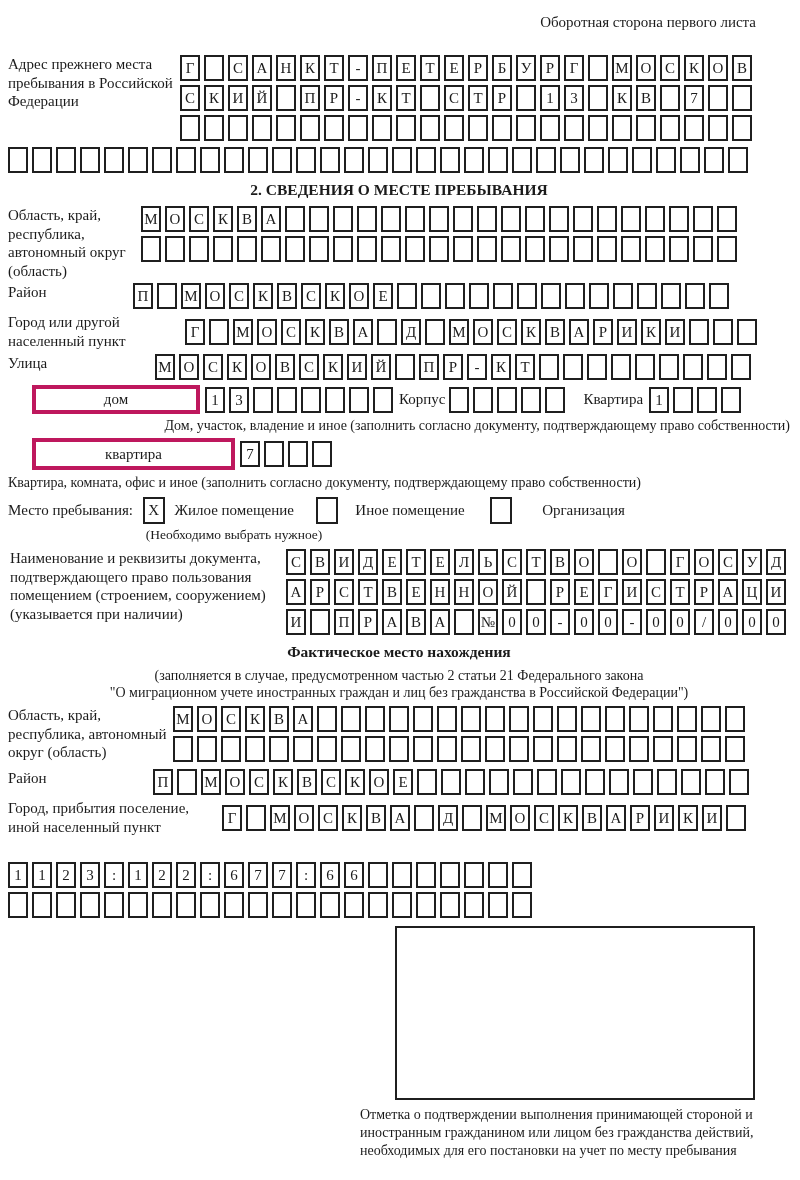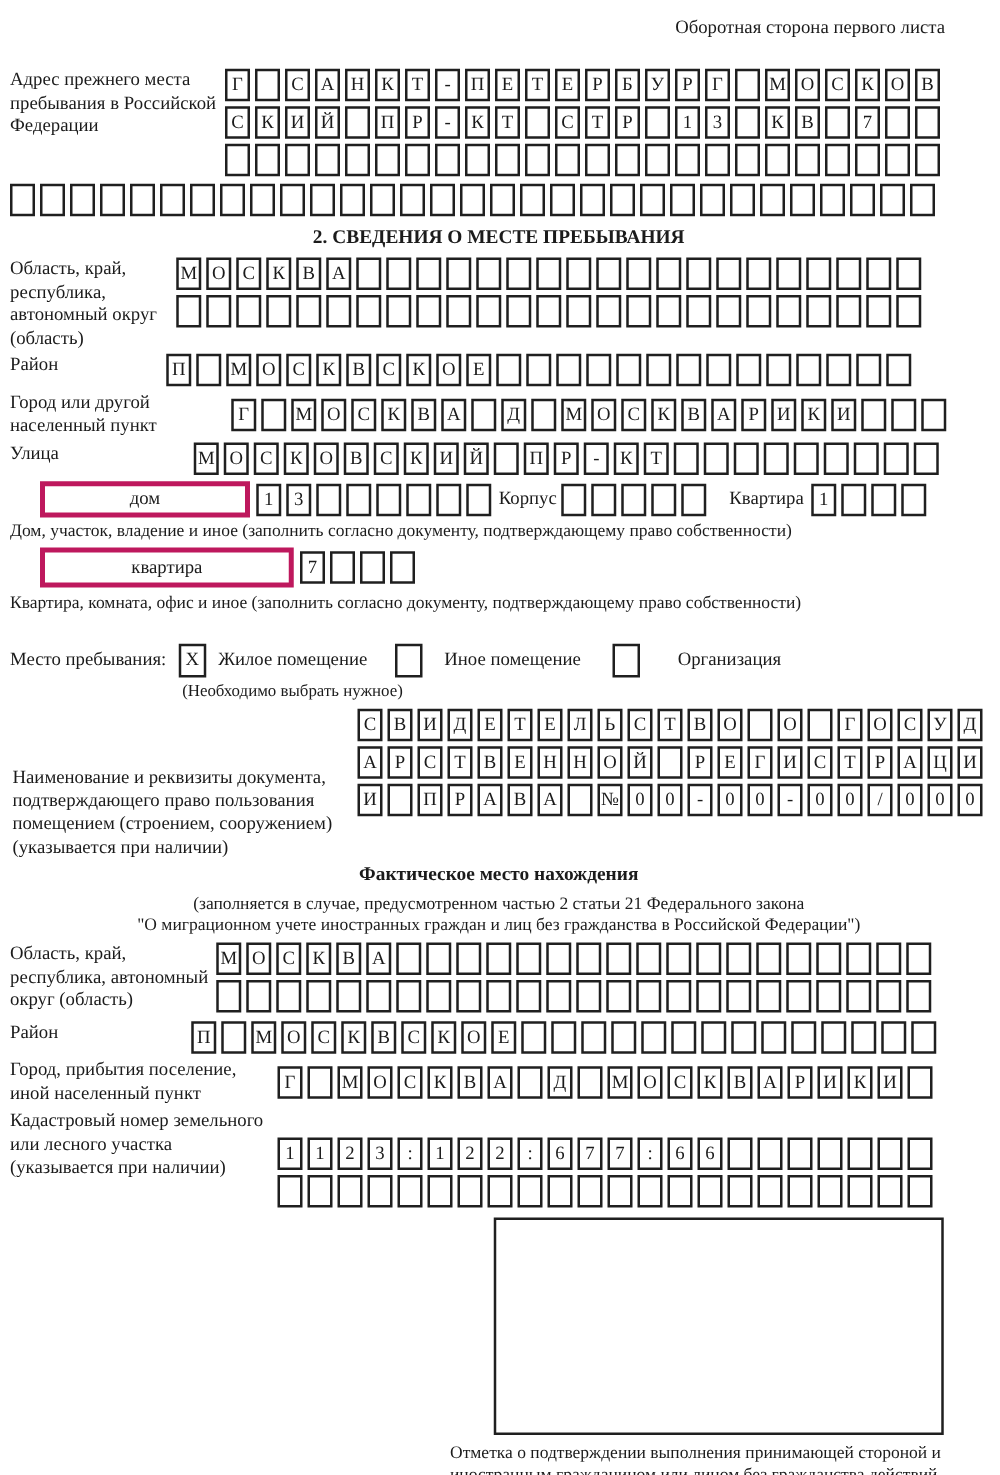--- a/index.html
+++ b/index.html
@@ -340,46 +340,46 @@
         <span class="cell"></span>
       </div>
     <div class="label" style="margin-left:14px;margin-right:6px;">Квартира</div>
     <div class="grow">
         <span class="cell">1</span>
         <span class="cell"></span>
         <span class="cell"></span>
         <span class="cell"></span>
       </div>
   </div>
-  <div class="caption" style="text-align:left;margin-top:3px;font-size:14px;">Дом, участок, владение и иное (заполнить согласно документу, подтверждающему право собственности)</div>
+  <div class="caption" style="text-align:right;margin-top:3px;font-size:14px;">Дом, участок, владение и иное (заполнить согласно документу, подтверждающему право собственности)</div>
 
   <div class="frow" style="margin-top:4px;align-items:center;">
     <div class="wbox" style="width:203px;height:32px;margin-left:24px;">квартира</div>
     <div class="grow" style="margin-left:5px;">
         <span class="cell">7</span>
         <span class="cell"></span>
         <span class="cell"></span>
         <span class="cell"></span>
       </div>
   </div>
   <div class="caption" style="text-align:left;margin-top:4px;font-size:14px;">Квартира, комната, офис и иное (заполнить согласно документу, подтверждающему право собственности)</div>
 
-  <div style="margin-top:24px;">
+  <div style="margin-top:6px;">
     <span class="inlbl">Место пребывания:</span>
     <span class="cbox" style="margin-left:6px;">X</span>
     <span class="inlbl" style="margin-left:6px;">Жилое помещение</span>
     <span class="cbox" style="margin-left:18px;"></span>
     <span class="inlbl" style="margin-left:14px;">Иное помещение</span>
     <span class="cbox" style="margin-left:22px;"></span>
     <span class="inlbl" style="margin-left:26px;">Организация</span>
   </div>
   <div class="caption" style="margin-top:2px;margin-right:330px;">(Необходимо выбрать нужное)</div>
 
   <div class="frow" style="margin-top:6px;">
-    <div class="label" style="width:300px;padding-left:2px;margin-top:46px;">Наименование и реквизиты документа, подтверждающего право пользования помещением (строением, сооружением) (указывается при наличии)</div>
+    <div class="label" style="width:300px;padding-left:2px;">Наименование и реквизиты документа, подтверждающего право пользования помещением (строением, сооружением) (указывается при наличии)</div>
     <div class="grid-rows" style="margin-left:18px;">
       <div class="grow">
           <span class="cell">С</span>
           <span class="cell">В</span>
           <span class="cell">И</span>
           <span class="cell">Д</span>
           <span class="cell">Е</span>
           <span class="cell">Т</span>
           <span class="cell">Е</span>
           <span class="cell">Л</span>
@@ -561,21 +561,20 @@
         <span class="cell">А</span>
         <span class="cell">Р</span>
         <span class="cell">И</span>
         <span class="cell">К</span>
         <span class="cell">И</span>
         <span class="cell"></span>
       </div>
   </div>
 
   <div class="frow" style="margin-top:4px;">
-    <div class="label" style="width:214px;">Кадастровый номер земельного или лесного участка (указывается при наличии)</div>
     <div class="grid-rows" style="margin-top:22px;">
       <div class="grow">
           <span class="cell">1</span>
           <span class="cell">1</span>
           <span class="cell">2</span>
           <span class="cell">3</span>
           <span class="cell">:</span>
           <span class="cell">1</span>
           <span class="cell">2</span>
           <span class="cell">2</span>

